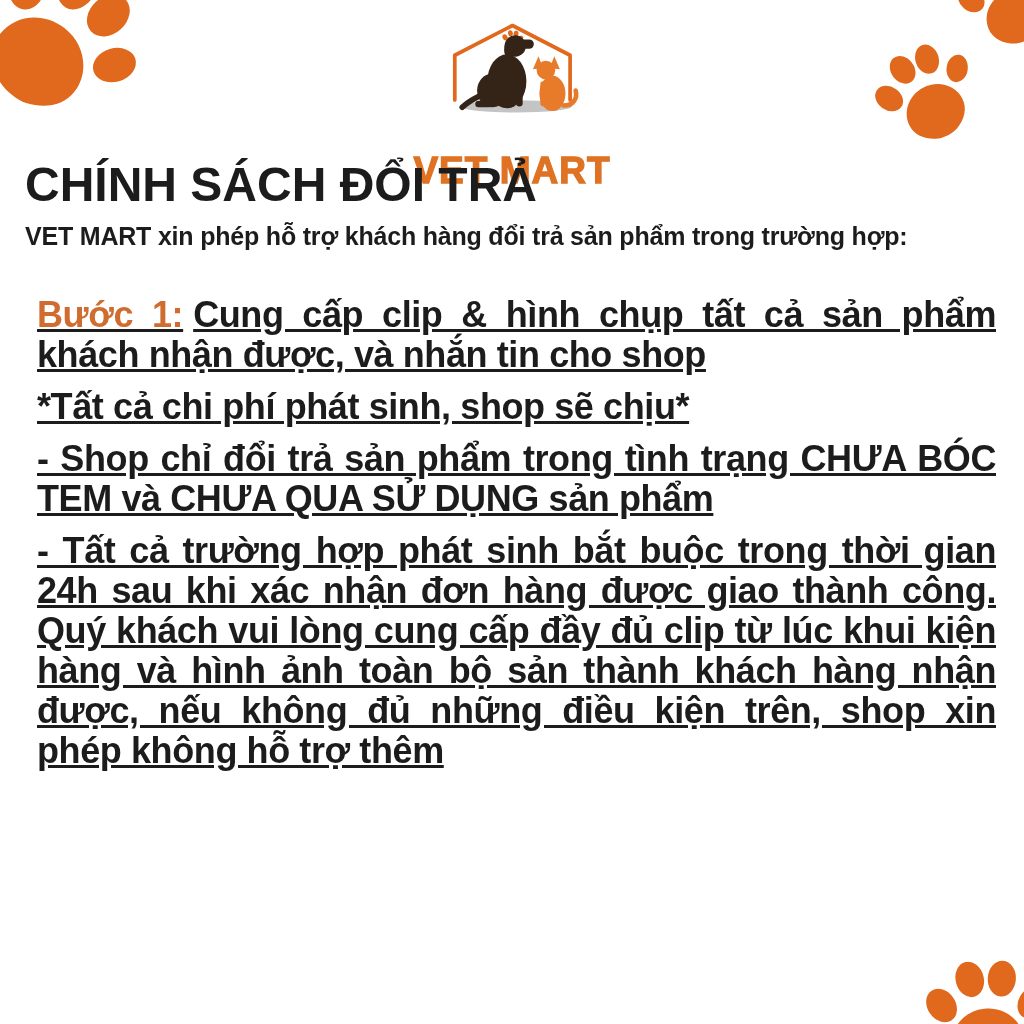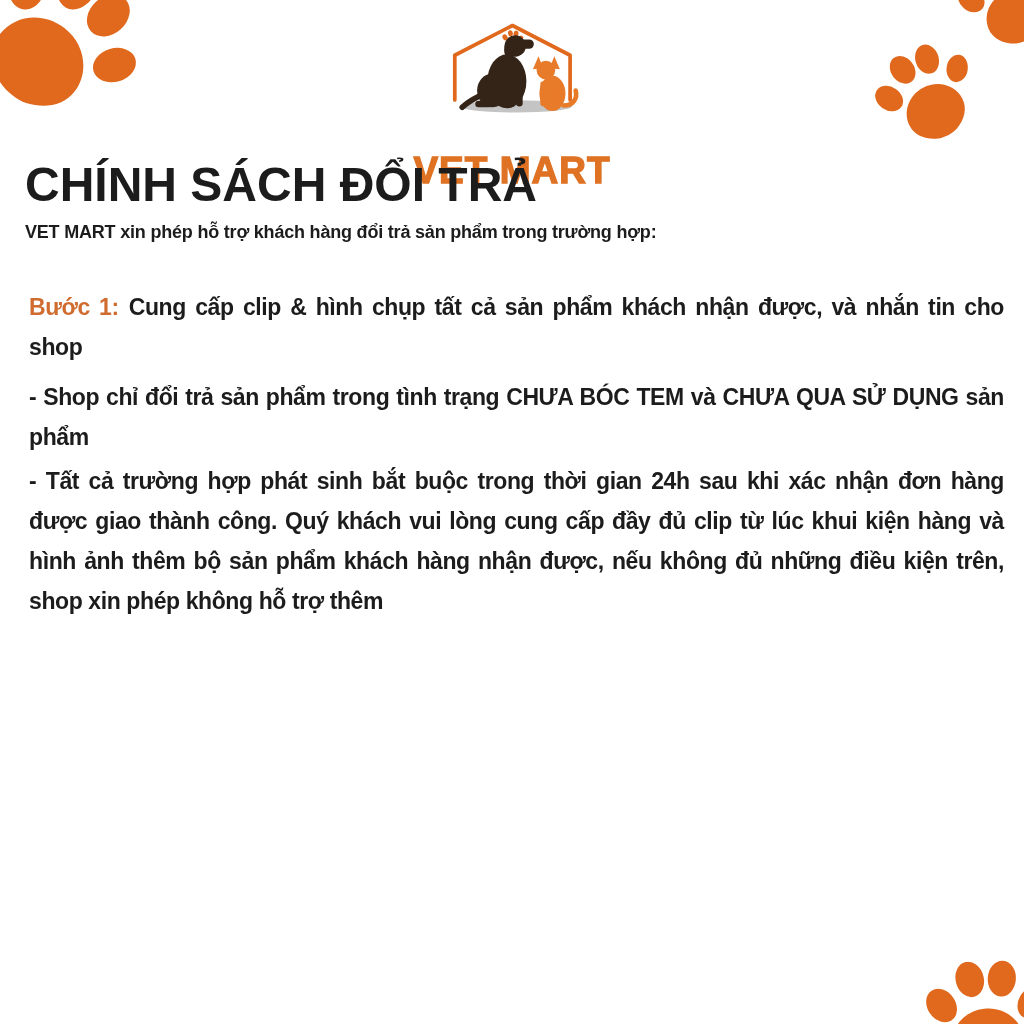--- a/index.html
+++ b/index.html
@@ -34,25 +34,25 @@
   .brand{
     margin-top:-6px;
     font-size:37px;font-weight:bold;letter-spacing:1px;
     color:var(--brand-orange,#DF7223);
     -webkit-text-stroke:1.3px currentColor;
     white-space:nowrap;
   }
   
   .content{position:absolute;left:25px;right:16px;top:154px;}
   h1.title{margin:0;font-size:48px;line-height:1.3;font-weight:bold;letter-spacing:0;}
-  .intro{margin:6px 0 0;font-size:18px;font-weight:bold;letter-spacing:-0.2px;}
+  .intro{margin:6px 0 0;font-size:25px;font-weight:bold;letter-spacing:-0.2px;}
   .steps{margin-top:44px;}
   .step,.fee,.notes p{
-    margin:4px;font-size:23px;font-weight:bold;line-height:40px;
-    letter-spacing:-0.4px;text-align:justify;
+    margin:12px;font-size:36px;font-weight:bold;line-height:40px;
+    letter-spacing:-0.4px;text-align:justify;text-decoration:underline;
   }
   .fee{text-align:left;}
   .step-label{color:var(--label-orange,#D06C30);margin-right:10px;}
   .notes-heading{margin-top:40px;font-size:30px;font-weight:bold;
     color:var(--heading-red,#C60F1C);}
   .excl{margin-left:6px;margin-right:16px;}
   .luuy{text-decoration:underline;text-decoration-thickness:3px;text-underline-offset:6px;}
   .notes{margin-top:10px;}
 </style>
 </head>
@@ -118,20 +118,21 @@
   </svg>
   <div class="brand">VET MART</div>
 </div>
 
 <main class="content">
   <h1 class="title">CHÍNH SÁCH ĐỔI TRẢ</h1>
   <p class="intro">VET MART xin phép hỗ trợ khách hàng đổi trả sản phẩm trong trường hợp:</p>
 
   <div class="steps">
     <p class="step"><span class="step-label">Bước 1:</span><span>Cung cấp clip &amp; hình chụp tất cả sản phẩm khách nhận được, và nhắn tin cho shop</span></p>
+    <p class="fee">*Tất cả chi phí phát sinh, shop sẽ chịu*</p>
   </div>
 
 
   <div class="notes">
     <p>- Shop chỉ đổi trả sản phẩm trong tình trạng CHƯA BÓC TEM và CHƯA QUA SỬ DỤNG sản phẩm</p>
-    <p>- Tất cả trường hợp phát sinh bắt buộc trong thời gian 24h sau khi xác nhận đơn hàng được giao thành công. Quý khách vui lòng cung cấp đầy đủ clip từ lúc khui kiện hàng và hình ảnh thêm bộ sản phẩm khách hàng nhận được, nếu không đủ những điều kiện trên, shop xin phép không hỗ trợ thêm</p>
+    <p>- Tất cả trường hợp phát sinh bắt buộc trong thời gian 24h sau khi xác nhận đơn hàng được giao thành công. Quý khách vui lòng cung cấp đầy đủ clip từ lúc khui kiện hàng và hình ảnh toàn bộ sản thành khách hàng nhận được, nếu không đủ những điều kiện trên, shop xin phép không hỗ trợ thêm</p>
   </div>
 </main>
 
 </body></html>

